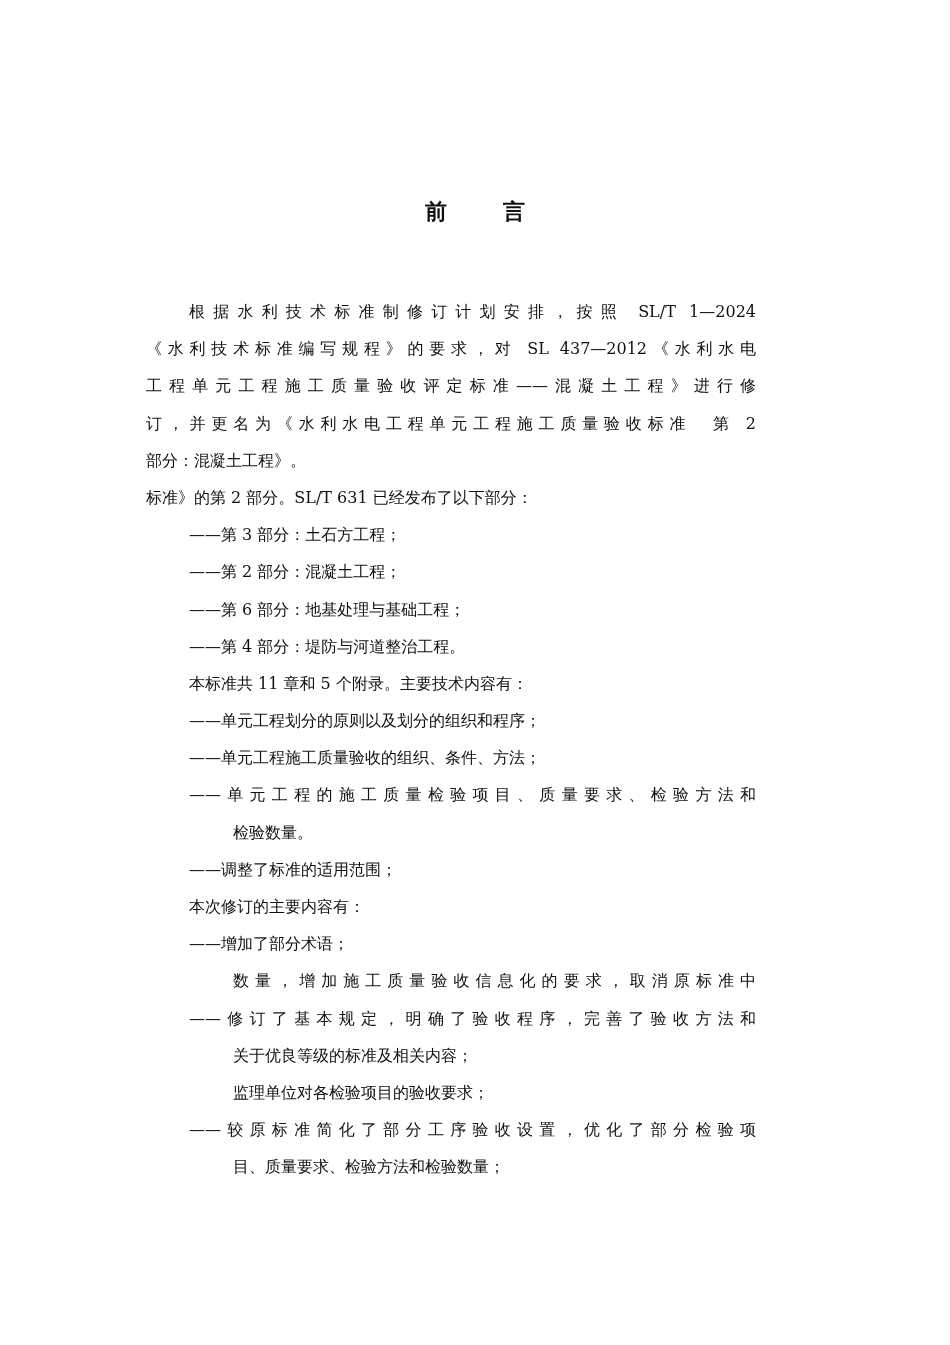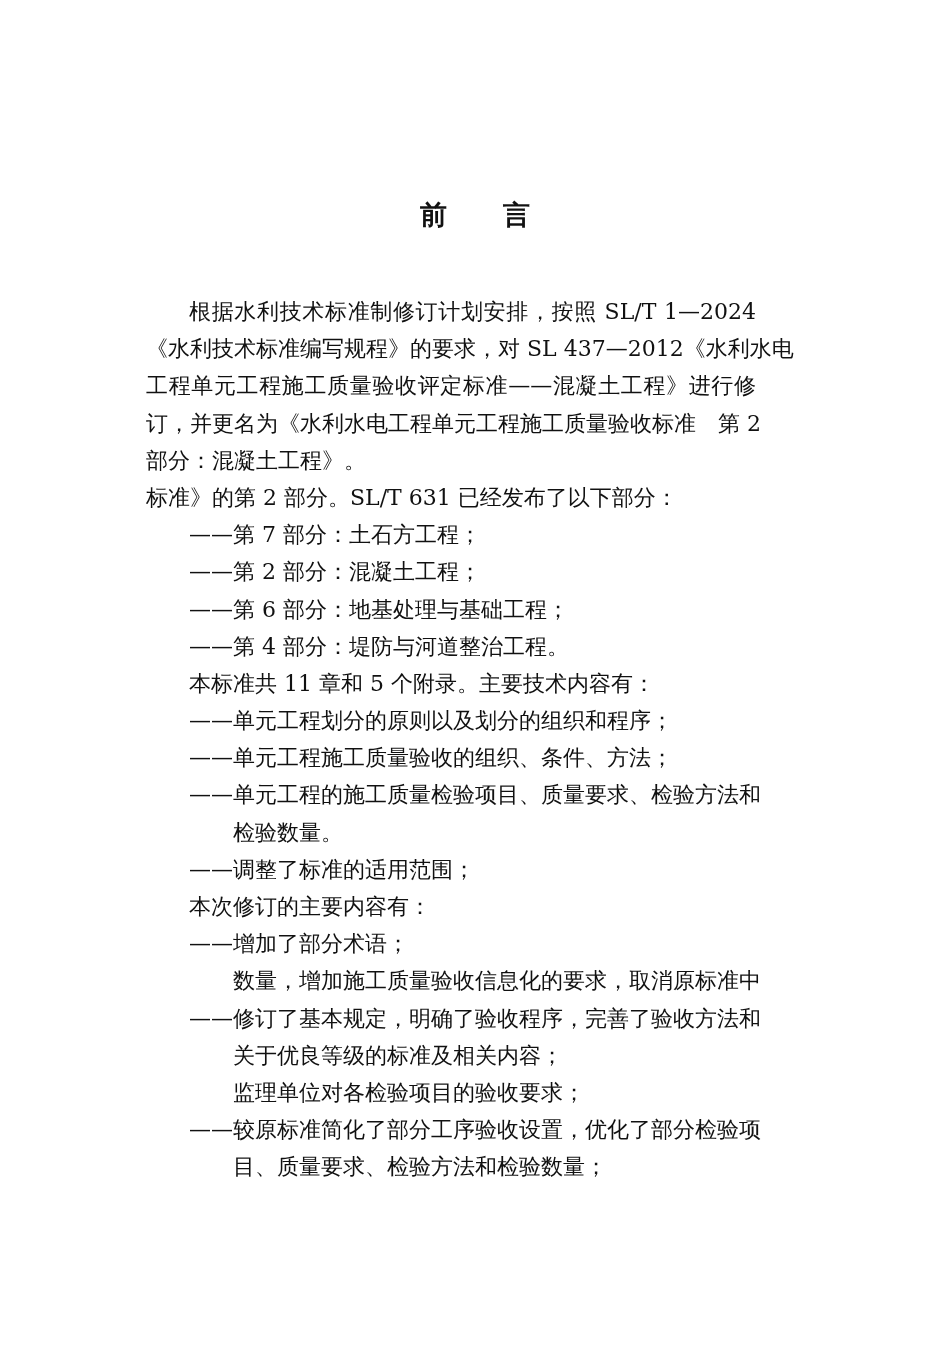--- a/index.html
+++ b/index.html
@@ -21,33 +21,33 @@
       width: 950px; height: 1345px;
     }
     .title {
       position: absolute;
       top: 197px;
       left: 0;
       width: 950px;
       text-align: center;
       font-family: Liberation Serif, serif;
       font-weight: bold;
-      font-size: 27px;
+      font-size: 22px;
       letter-spacing: 0;
     }
     .title span {
       display: inline-block;
     }
     .title .t2 { margin-left: 56px; }
     .body {
       position: absolute;
       left: 146px;
       top: 293px;
       width: 610px;
-      font-size: 22px;
+      font-size: 16px;
       line-height: 37.2px;
     }
     .line {
       white-space: nowrap;
       height: 37.2px;
     }
     .indent1 { padding-left: 43px; }
     .indent2 { padding-left: 87px; }
     .justify {
       text-align: justify;
@@ -74,21 +74,21 @@
         <span class="justify">《水利技术标准编写规程》的要求，对 SL 437—2012《水利水电</span>
       </div>
       <div class="line">
         <span class="justify">工程单元工程施工质量验收评定标准——混凝土工程》进行修</span>
       </div>
       <div class="line">
         <span class="justify">订，并更名为《水利水电工程单元工程施工质量验收标准　第 2</span>
       </div>
       <div class="line"><span class="">部分：混凝土工程》。</span></div>
       <div class="line"><span class="">标准》的第 2 部分。SL/T 631 已经发布了以下部分：</span></div>
-      <div class="line"><span class="indent1">——第 7 部分：土石方工程；</span></div>
+      <div class="line"><span class="indent1">——第 3 部分：土石方工程；</span></div>
       <div class="line"><span class="indent1">——第 2 部分：混凝土工程；</span></div>
       <div class="line"><span class="indent1">——第 6 部分：地基处理与基础工程；</span></div>
       <div class="line"><span class="indent1">——第 4 部分：堤防与河道整治工程。</span></div>
       <div class="line"><span class="indent1">本标准共 11 章和 5 个附录。主要技术内容有：</span></div>
       <div class="line"><span class="indent1">——单元工程划分的原则以及划分的组织和程序；</span></div>
       <div class="line"><span class="indent1">——单元工程施工质量验收的组织、条件、方法；</span></div>
       <div class="line">
         <span class="indent1 justify">——单元工程的施工质量检验项目、质量要求、检验方法和</span>
       </div>
       <div class="line"><span class="indent2">检验数量。</span></div>

